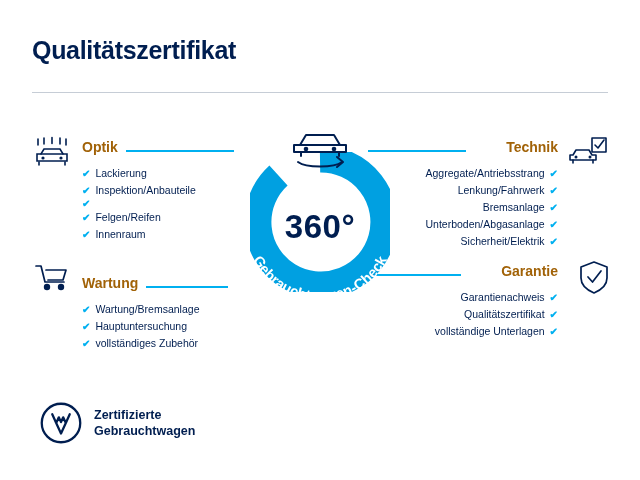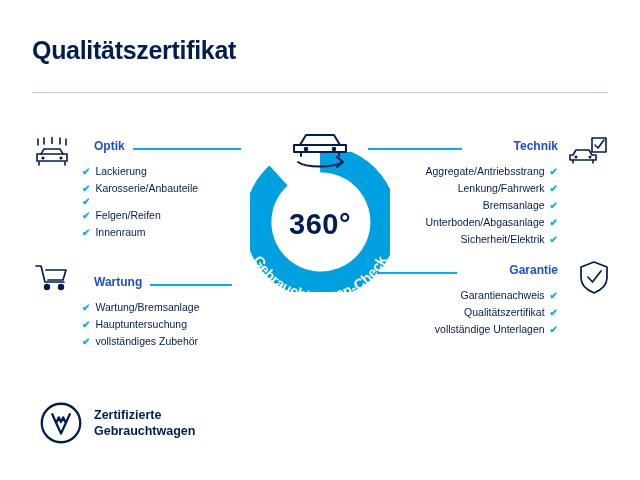--- a/index.html
+++ b/index.html
@@ -47,26 +47,25 @@
   }
   .block-head {
     display: flex;
     align-items: flex-end;
   }
   .block-head.right {
     justify-content: flex-end;
     gap: 32px;
   }
   .block-title {
-    font-size: 12px;
-    font-weight: bold;
-    color: #1d4ed8;
+    font-size: 14px;
+    font-weight: bold;
+    color: #a16207;
     line-height: 1;
     padding-bottom: 2px;
-    margin-left: 12px;
   }
   .head-rule {
     height: 2px;
     background: #00b0f0;
     margin-bottom: 4px;
   }
   .items {
     margin-top: 9px;
     list-style: none;
     padding: 0;
@@ -127,21 +126,21 @@
     top: 28px;
     width: 140px;
     height: 140px;
   }
   .badge-360 {
     position: absolute;
     left: 0;
     top: 84px;
     width: 184px;
     text-align: center;
-    font-size: 29px;
+    font-size: 33px;
     font-weight: bold;
     color: #001e50;
     letter-spacing: 0.5px;
   }
   .badge-car {
     position: absolute;
     left: 56px;
     top: 2px;
     width: 72px;
     height: 46px;
@@ -239,21 +238,21 @@
       <div class="block-title">Optik</div>
       <div class="head-rule"></div>
     </div>
     <ul class="items left">
       <li>
           <span class="check">✔</span>
           <span>Lackierung</span>
         </li>
       <li>
           <span class="check">✔</span>
-          <span>Karosserie/Anbauteile</span>
+          <span>Inspektion/Anbauteile</span>
         </li>
       <li>
           <span class="check">✔</span>
         </li>
       <li>
           <span class="check">✔</span>
           <span>Felgen/Reifen</span>
         </li>
       <li>
           <span class="check">✔</span>

